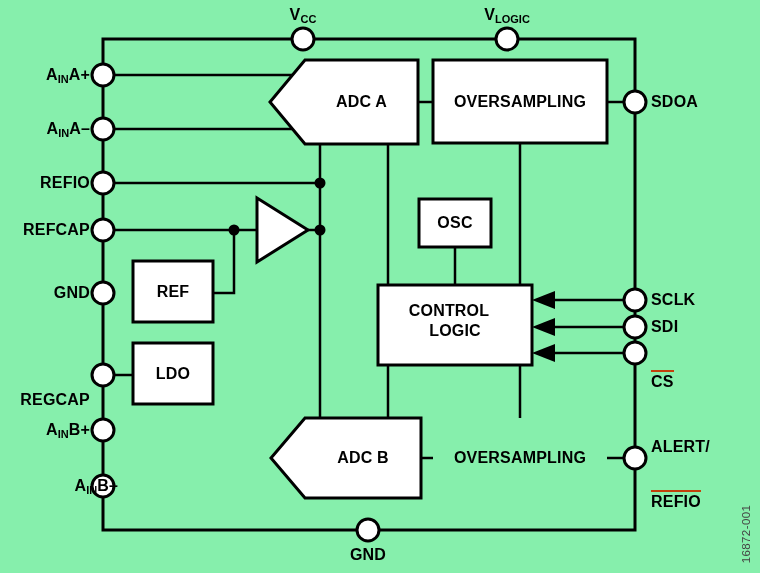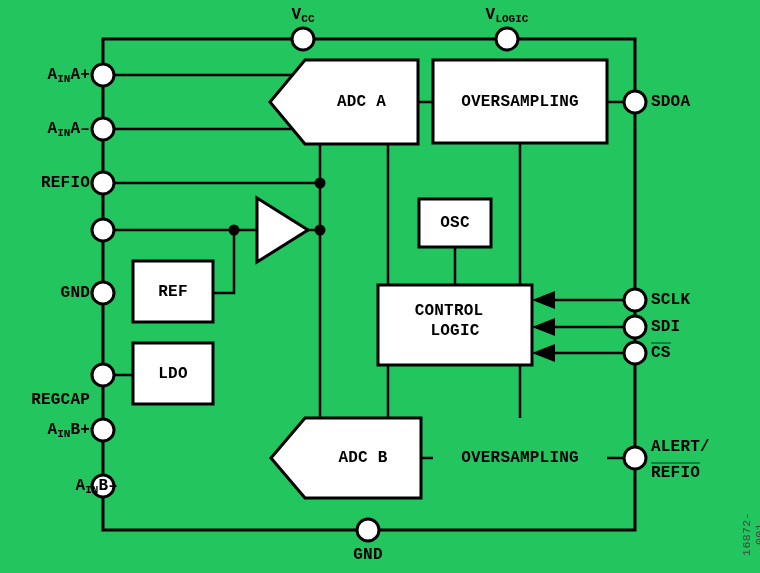--- a/index.html
+++ b/index.html
@@ -1,20 +1,20 @@
 <!DOCTYPE html>
 <html><head>
 <meta charset="utf-8">
 <style>
   html,body{margin:0;padding:0;background:#ffffff;}
   .canvas{
     position:relative;
     width:760px;height:573px;
-    background:#22c55e;
-    font-family:Liberation Mono, monospace;
+    background:#86efac;
+    font-family:Liberation Sans, sans-serif;
     overflow:hidden;
   }
   svg{position:absolute;left:0;top:0;}
   .lbl{
     position:absolute;
     font-weight:bold;
     font-size:16px;
     color:#000;
     line-height:22px;
     height:22px;
@@ -35,23 +35,24 @@
     position:absolute;
     font-weight:bold;
     font-size:16px;
     color:#000;
     text-align:center;
     line-height:20px;
     letter-spacing:0.2px;
   }
   .overline{
     display:inline-block;
-    border-top:2px solid #15803d;
+    border-top:2px solid #c2410c;
     line-height:19px;
     height:19px;
+    margin-top:28px;
   }
   .fig-num{
     position:absolute;
     left:716px;top:526px;
     width:64px;height:16px;
     font-size:11.5px;
     font-weight:normal;
     color:#444444;
     text-align:center;
     letter-spacing:0.4px;
@@ -133,20 +134,21 @@
       <circle cx="368" cy="530" r="11"></circle>
     </g>
   </svg>
 
   <div class="lbl top-lbl" style="left:253px;"><span>V</span><sub>CC</sub><span></span></div>
   <div class="lbl top-lbl" style="left:457px;"><span>V</span><sub>LOGIC</sub><span></span></div>
 
   <div class="lbl left-lbl" style="top:64px;"><span>A</span><sub>IN</sub><span>A+</span></div>
   <div class="lbl left-lbl" style="top:118px;"><span>A</span><sub>IN</sub><span>A–</span></div>
   <div class="lbl left-lbl" style="top:172px;"><span>REFIO</span><sub></sub><span></span></div>
+  <div class="lbl left-lbl" style="top:219px;"><span>REFCAP</span><sub></sub><span></span></div>
   <div class="lbl left-lbl" style="top:282px;"><span>GND</span><sub></sub><span></span></div>
   <div class="lbl left-lbl" style="top:364px;margin-top:25px;"><span>REGCAP</span><sub></sub><span></span></div>
   <div class="lbl left-lbl" style="top:419px;"><span>A</span><sub>IN</sub><span>B+</span></div>
   <div class="lbl left-lbl" style="top:475px;margin-left:28px;"><span>A</span><sub>IN</sub><span>B–</span></div>
 
   <div class="lbl right-lbl" style="top:91px;"><span>SDOA</span></div>
   <div class="lbl right-lbl" style="top:289px;"><span>SCLK</span></div>
   <div class="lbl right-lbl" style="top:316px;"><span>SDI</span></div>
   <div class="lbl right-lbl" style="top:342px;"><span class="overline">CS</span></div>
   <div class="lbl right-lbl" style="top:436px;"><span>ALERT/</span></div>

